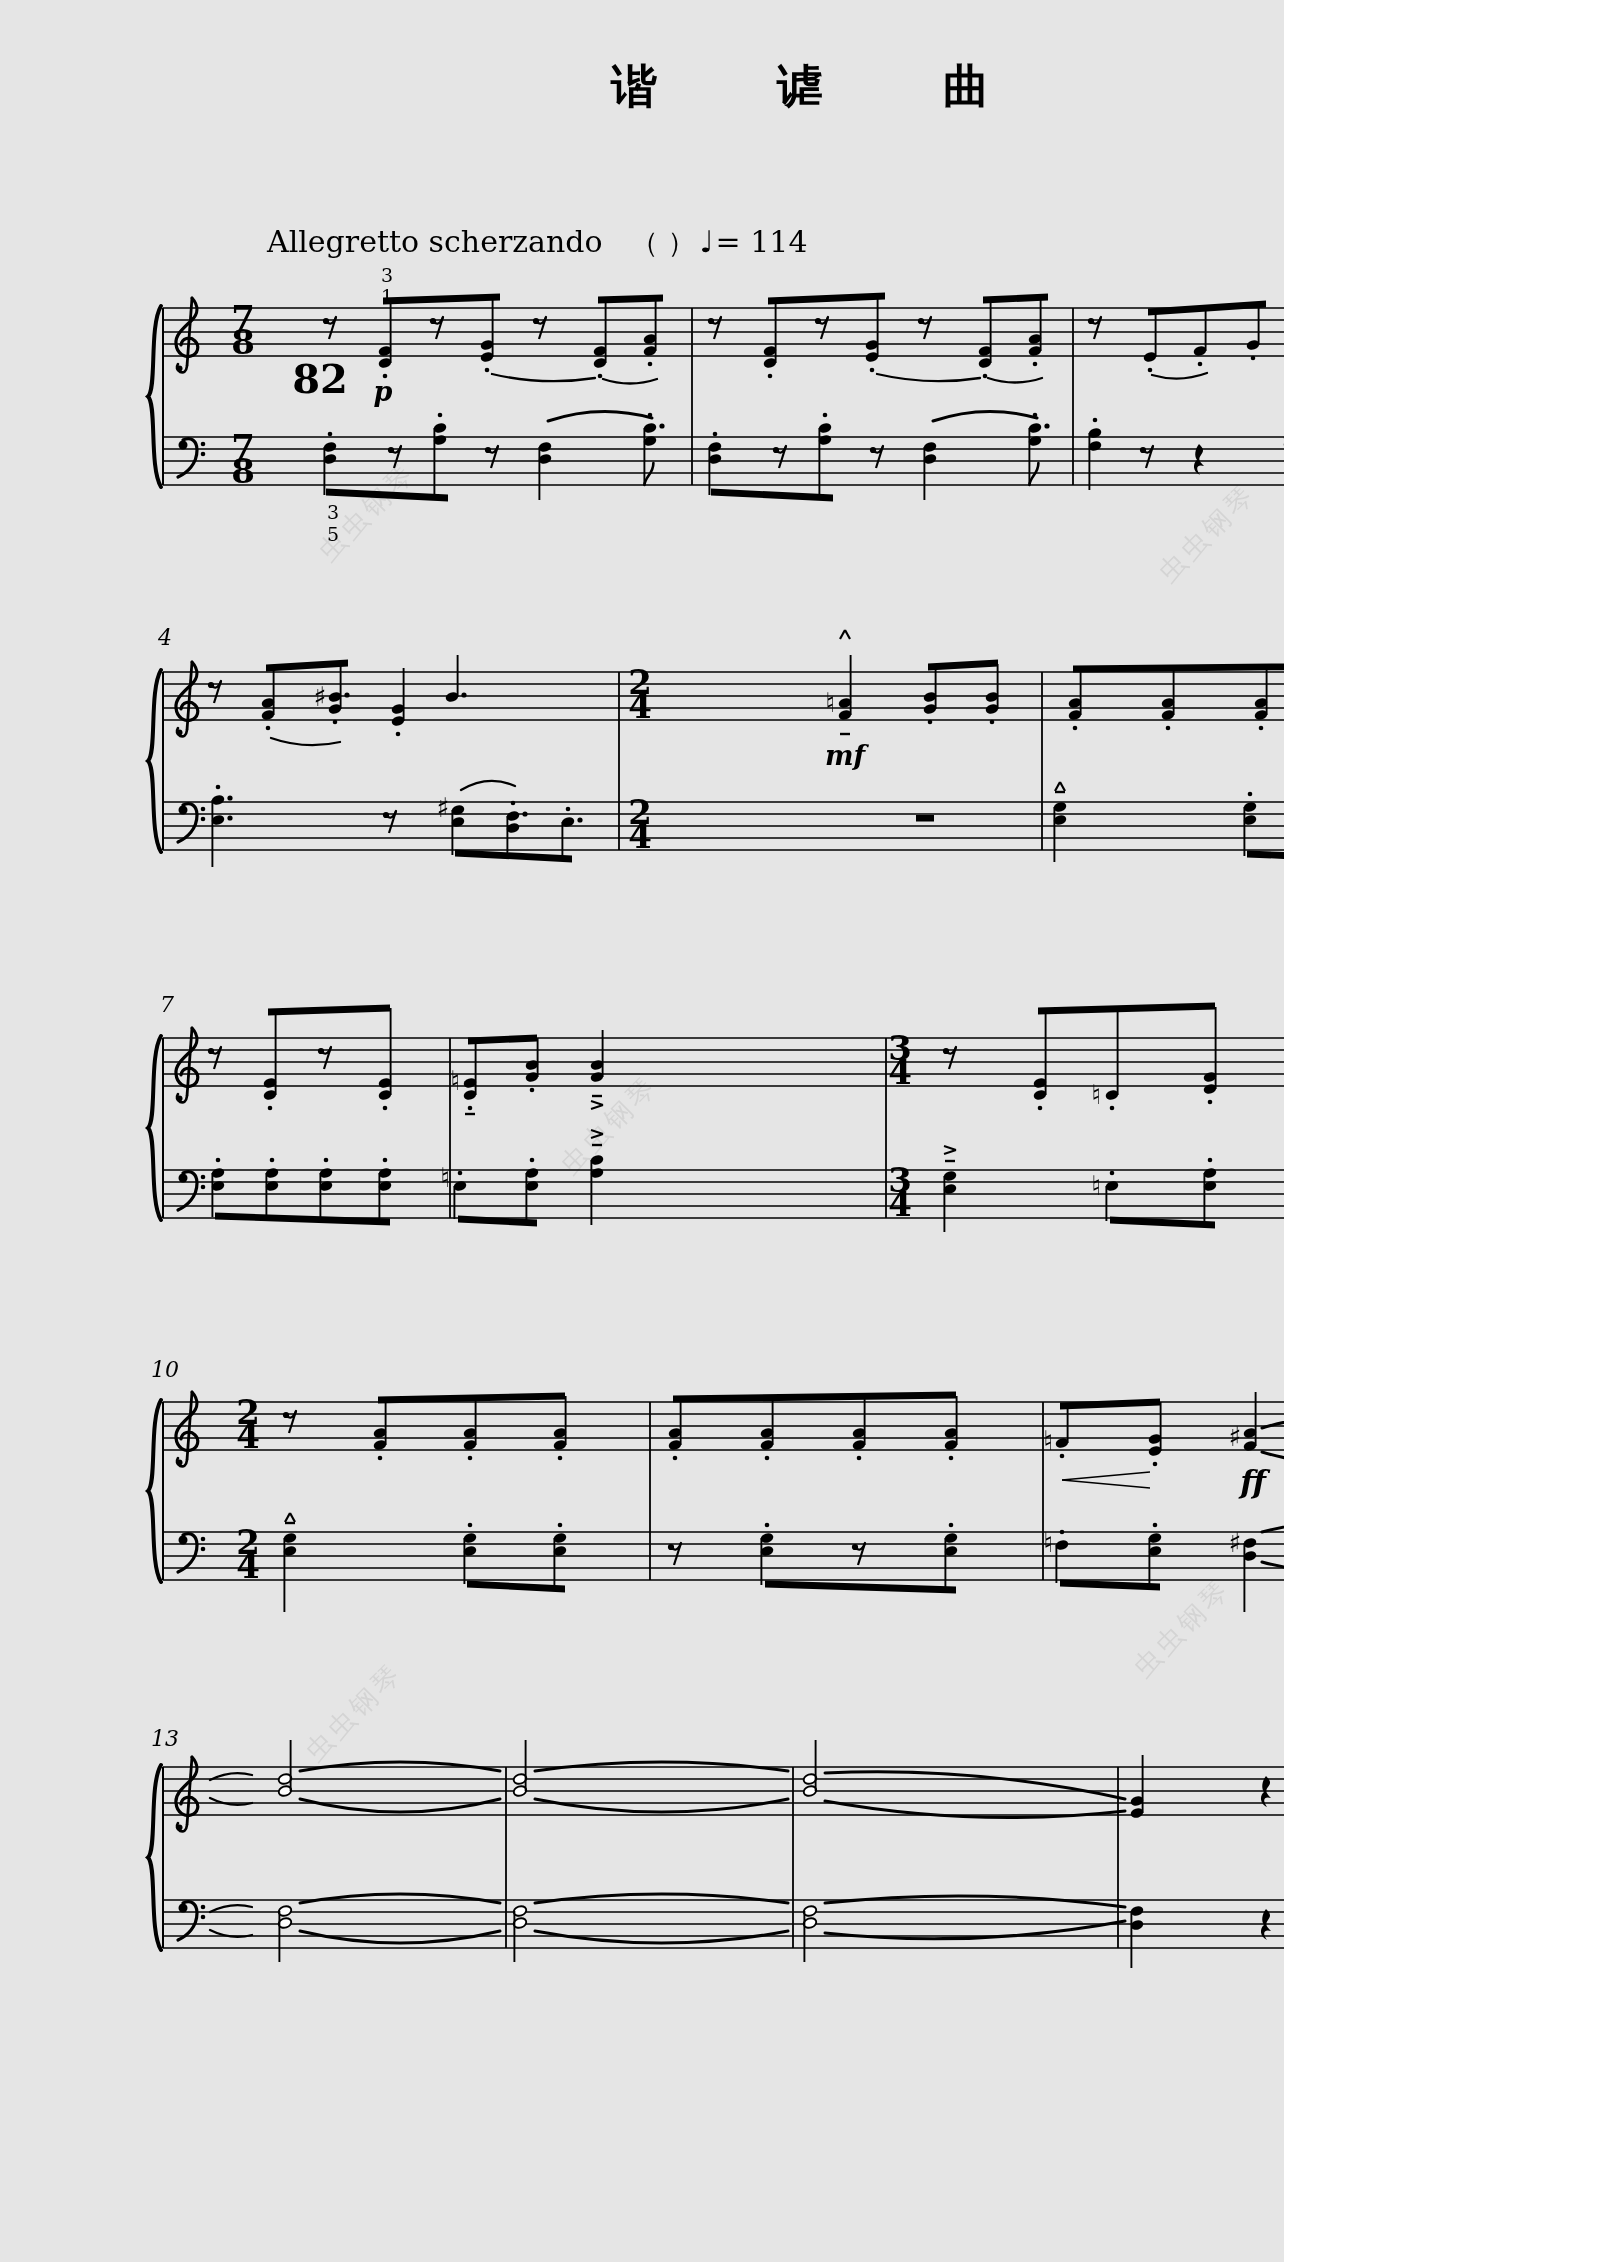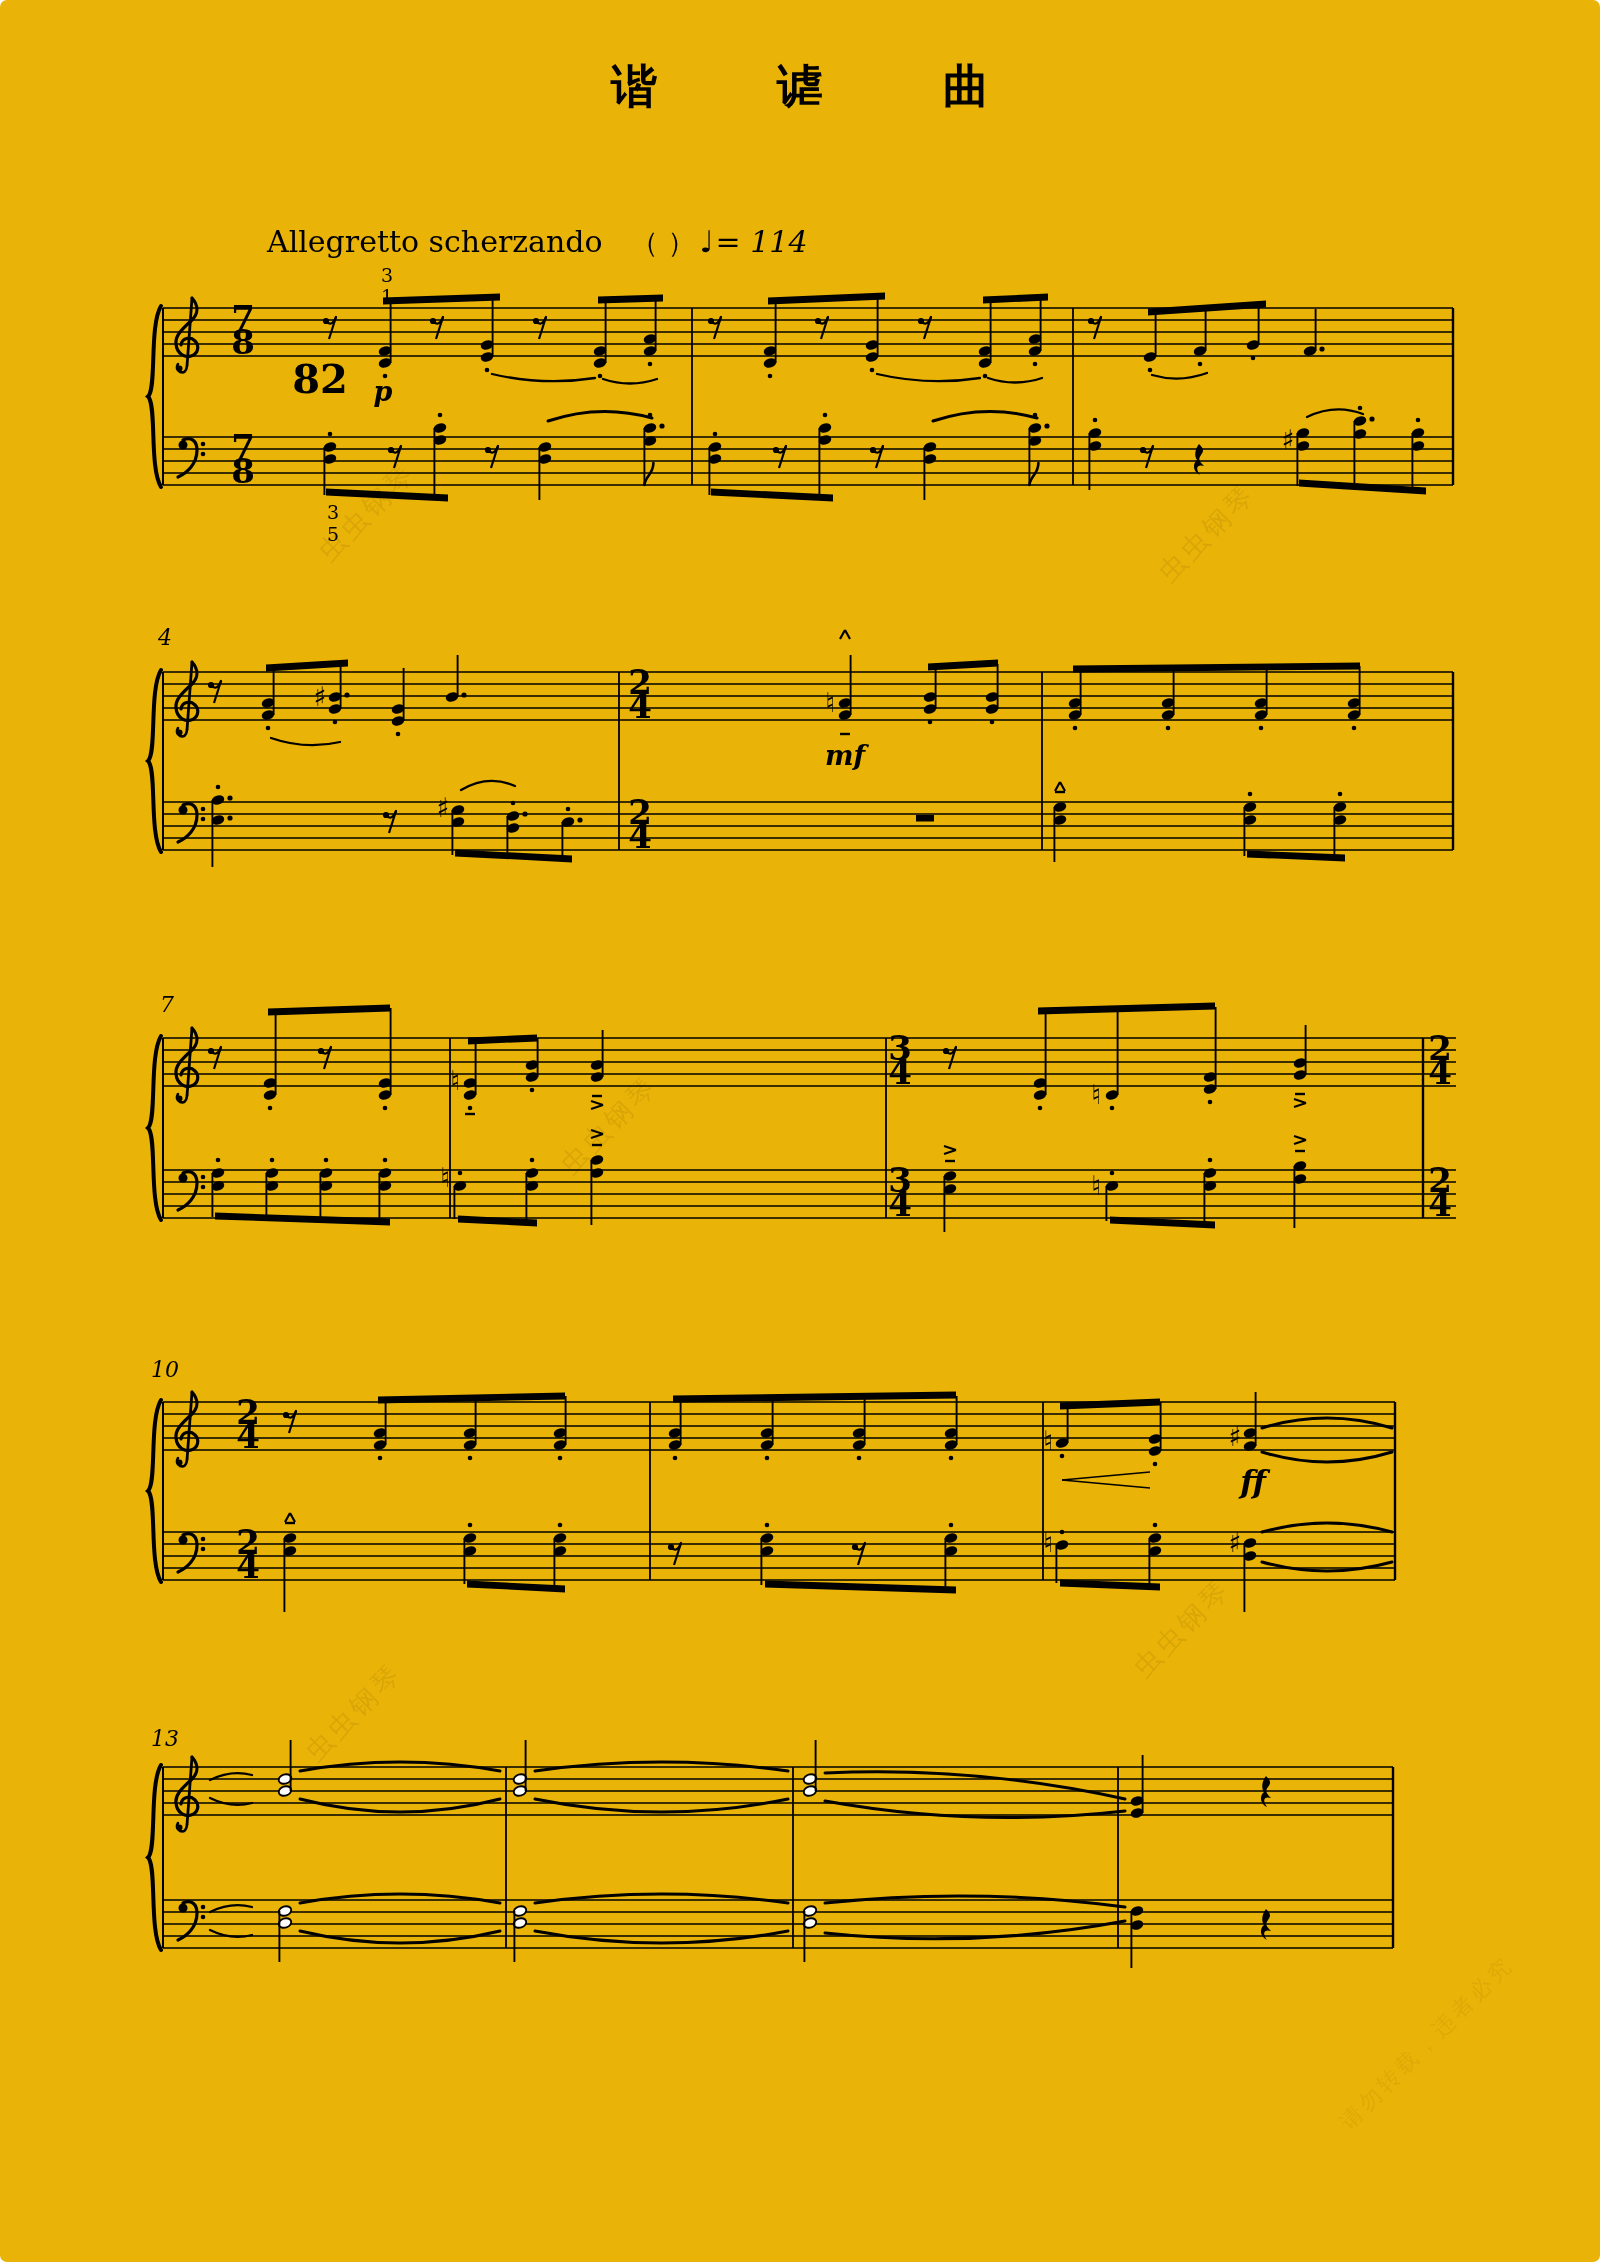--- a/index.html
+++ b/index.html
@@ -1,24 +1,24 @@
 <!DOCTYPE html>
 <html><head>
 <meta charset="utf-8">
 <style>
   html,body{margin:0;padding:0;background:#fff;}
-  .page{position:relative;width:1600px;height:2262px;background:#eab308;overflow:hidden;
-        font-family:"DejaVu Serif", serif;border-radius:7px;}
+  .page{position:relative;width:1284px;height:2262px;background:#e5e5e5;overflow:hidden;
+        font-family:"DejaVu Serif", serif;}
   .title{position:absolute;top:56px;left:0;width:1600px;text-align:center;
          font-size:46px;font-weight:bold;letter-spacing:52px;text-indent:52px;color:#000;}
   .tempo-line{position:absolute;top:224px;left:267px;font-size:30px;color:#000;white-space:nowrap;}
   .tempo-main{font-weight:normal;}
   .tempo-paren{margin-left:28px;font-size:28px;}
   .tempo-note{font-family:"DejaVu Sans",sans-serif;font-size:30px;margin-left:4px;}
-  .tempo-metro{font-size:30px;margin-left:2px;font-style:italic;}
+  .tempo-metro{font-size:30px;margin-left:2px;}
   .wm{position:absolute;color:rgba(0,0,0,0.075);font-size:27px;white-space:nowrap;
       transform:rotate(-45deg);transform-origin:center;letter-spacing:4px;pointer-events:none;}
   .wm-notice{color:rgba(0,0,0,0.055);font-size:22px;}
   svg{position:absolute;left:0;top:0;}
   svg text{fill:#000;}
   .mnum{font:italic 22px "DejaVu Serif", serif;}
   .fing{font:19px "DejaVu Serif", serif;}
   .pnum{font:bold 40px "DejaVu Serif", serif;}
   .dyn{font:italic bold 27px "DejaVu Serif", serif;}
   .dynff{font:italic bold 31px "DejaVu Serif", serif;}

